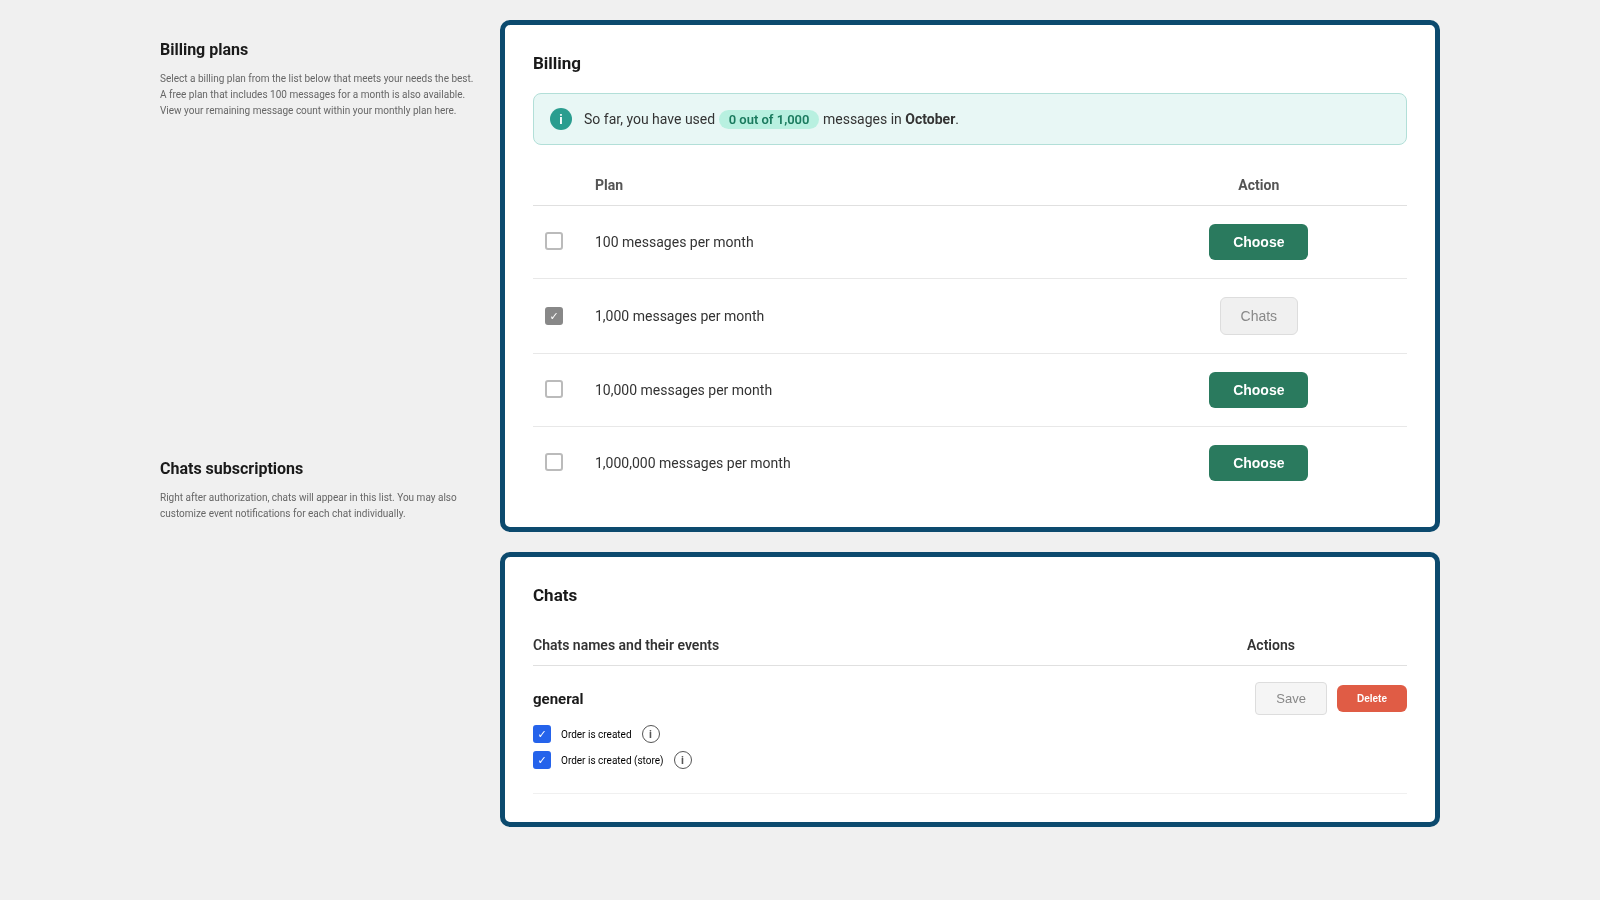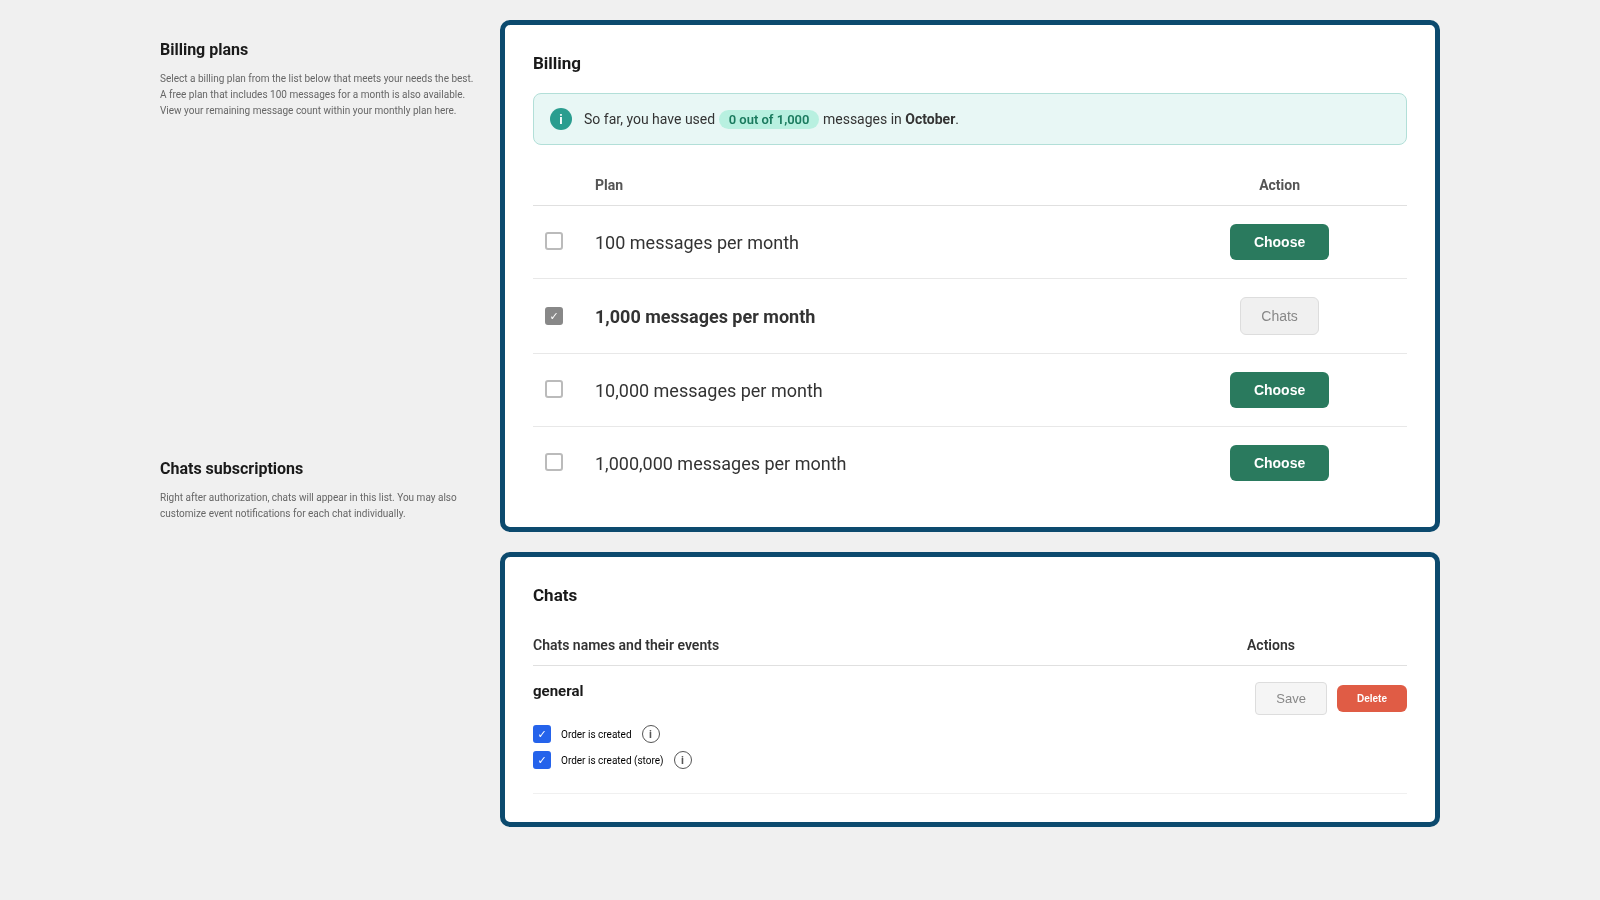--- a/index.html
+++ b/index.html
@@ -129,25 +129,25 @@
     .plan-checkbox.checked {
       background: #888;
       border-color: #888;
     }
     .plan-checkbox.checked::after {
       content: '✓';
       color: #fff;
       font-size: 11px;
     }
     .plan-price {
-      font-size: 18px;
+      font-size: 14px;
       color: #333;
     }
     .plan-price.bold {
-      font-weight: 700;
+      font-weight: 400;
       margin-top: 24px;
     }
     .btn-choose {
       background: #2a7a5e;
       color: #fff;
       border: none;
       border-radius: 6px;
       padding: 10px 24px;
       font-size: 14px;
       font-weight: 600;
@@ -182,20 +182,21 @@
       font-weight: 600;
       font-size: 14px;
       color: #333;
     }
     .chat-row {
       padding: 16px 0;
       border-bottom: 1px solid #f0f0f0;
     }
     .chat-row-header {
       display: flex;
+      align-items: center;
       justify-content: space-between;
       margin-bottom: 10px;
     }
     .chat-name {
       font-weight: 700;
       font-size: 15px;
       color: #1a1a1a;
     }
     .chat-actions {
       display: flex;

